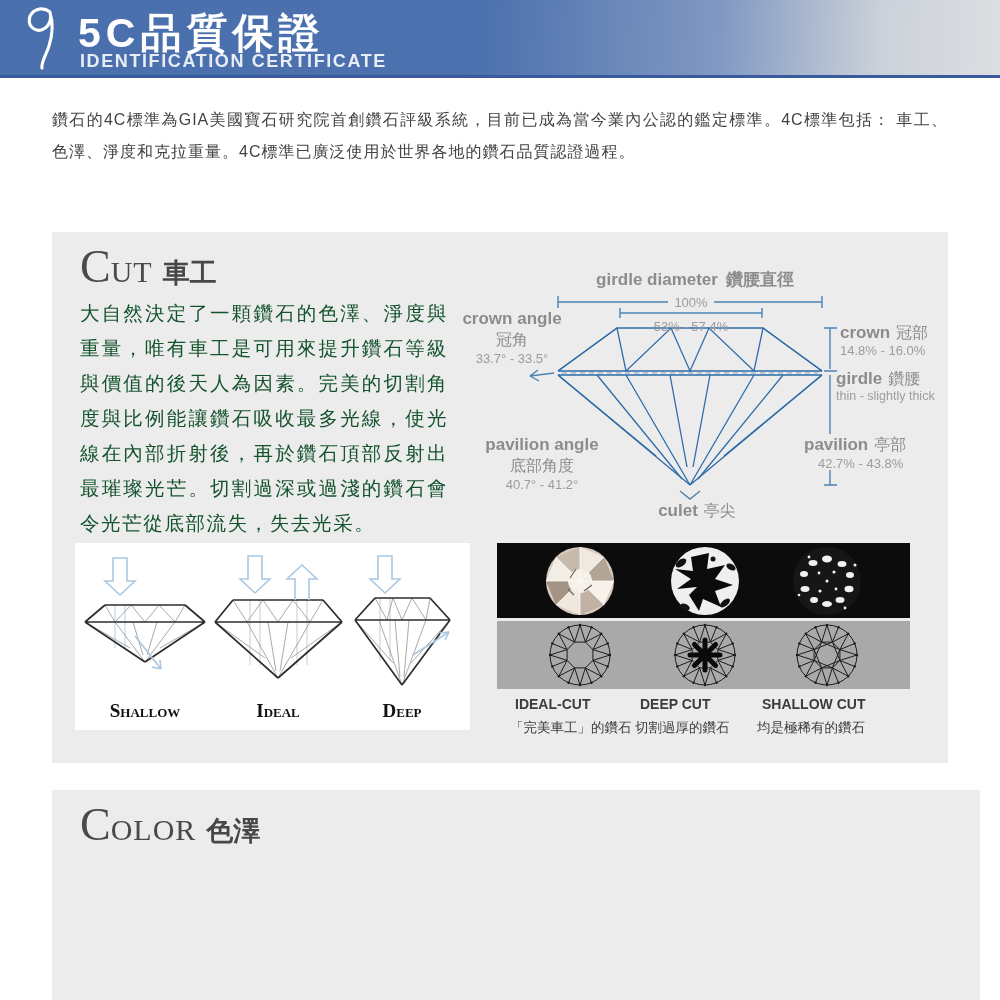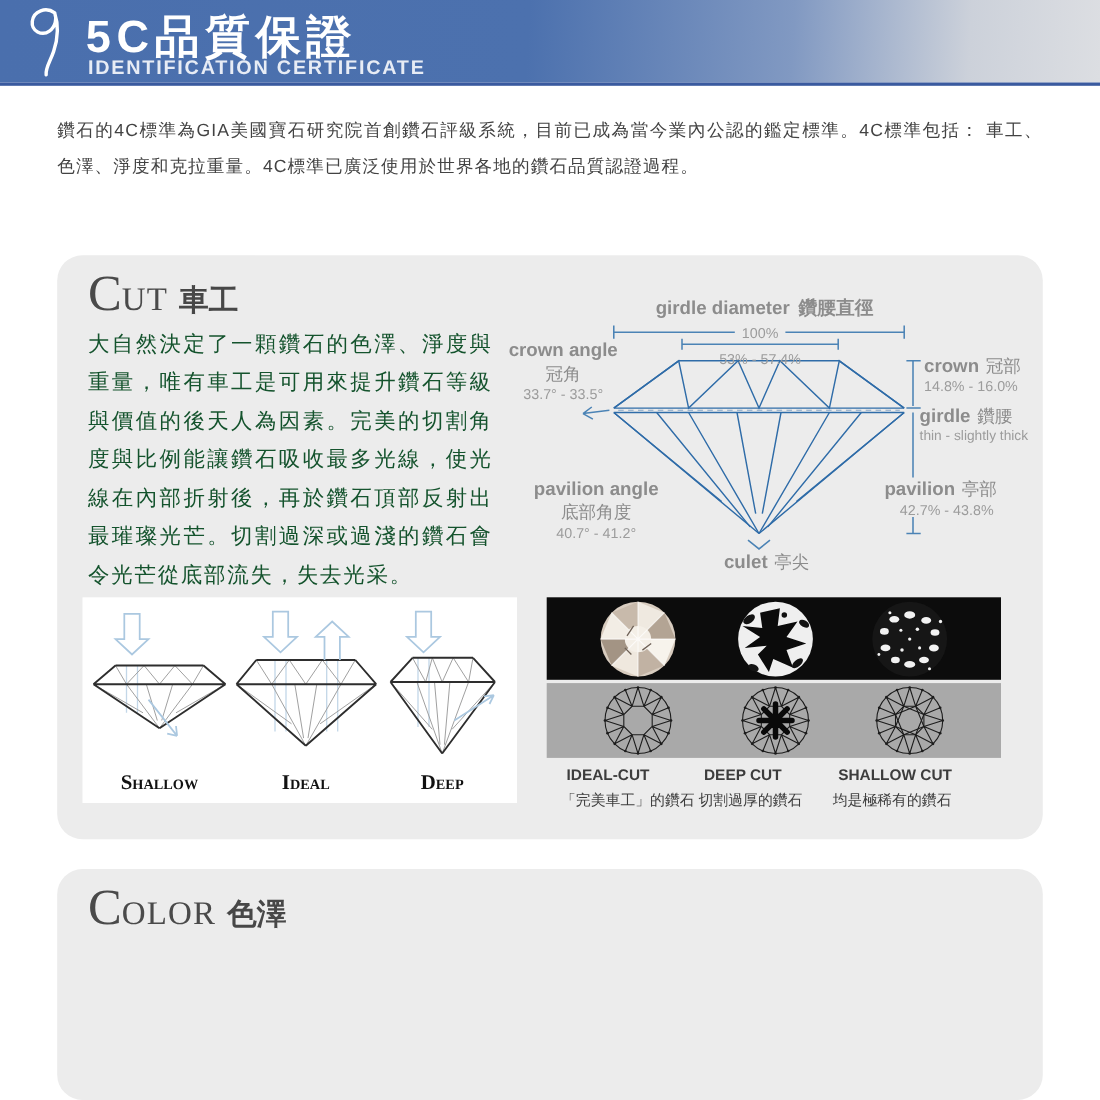--- a/index.html
+++ b/index.html
@@ -12,23 +12,23 @@
           border-bottom:3px solid #3a5a9f;}
   .logo{position:absolute;left:16px;top:4px;}
   .banner-title{position:absolute;left:78px;top:6px;font-size:41px;font-weight:bold;color:#fff;letter-spacing:5px;}
   .banner-sub{position:absolute;left:80px;top:51px;font-size:18px;color:#e7ecf5;letter-spacing:1.6px;font-weight:bold;}
 
   
   .intro{position:absolute;left:52px;top:104px;width:896px;font-size:16px;line-height:32px;
          letter-spacing:1px;color:#434343;text-align:justify;}
 
   
-  .card{position:absolute;background:#ececec;border-radius:23px;}
+  .card{position:absolute;background:#ececec;}
   .card.cut{left:52px;top:232px;width:896px;height:531px;}
-  .card.colorsec{left:52px;top:790px;width:896px;height:210px;}
+  .card.colorsec{left:52px;top:790px;width:896px;height:210px;padding-left:32px;}
 
   .sec-head{position:absolute;left:28px;top:12px;color:#4a4a4a;
             font-family:"Liberation Serif","DejaVu Serif",serif;}
   .sec-head .init{font-size:46px;line-height:46px;}
   .sec-head .rest{font-size:30px;letter-spacing:1px;}
   .sec-head .cjk{font-size:27px;font-family:"Liberation Sans","DejaVu Sans",sans-serif;
                  font-weight:bold;margin-left:10px;color:#474747;}
 
   .cut-body{position:absolute;left:28px;top:64px;width:368px;font-size:19.5px;line-height:35px;
             letter-spacing:1.6px;text-align:justify;color:#14532d;}

